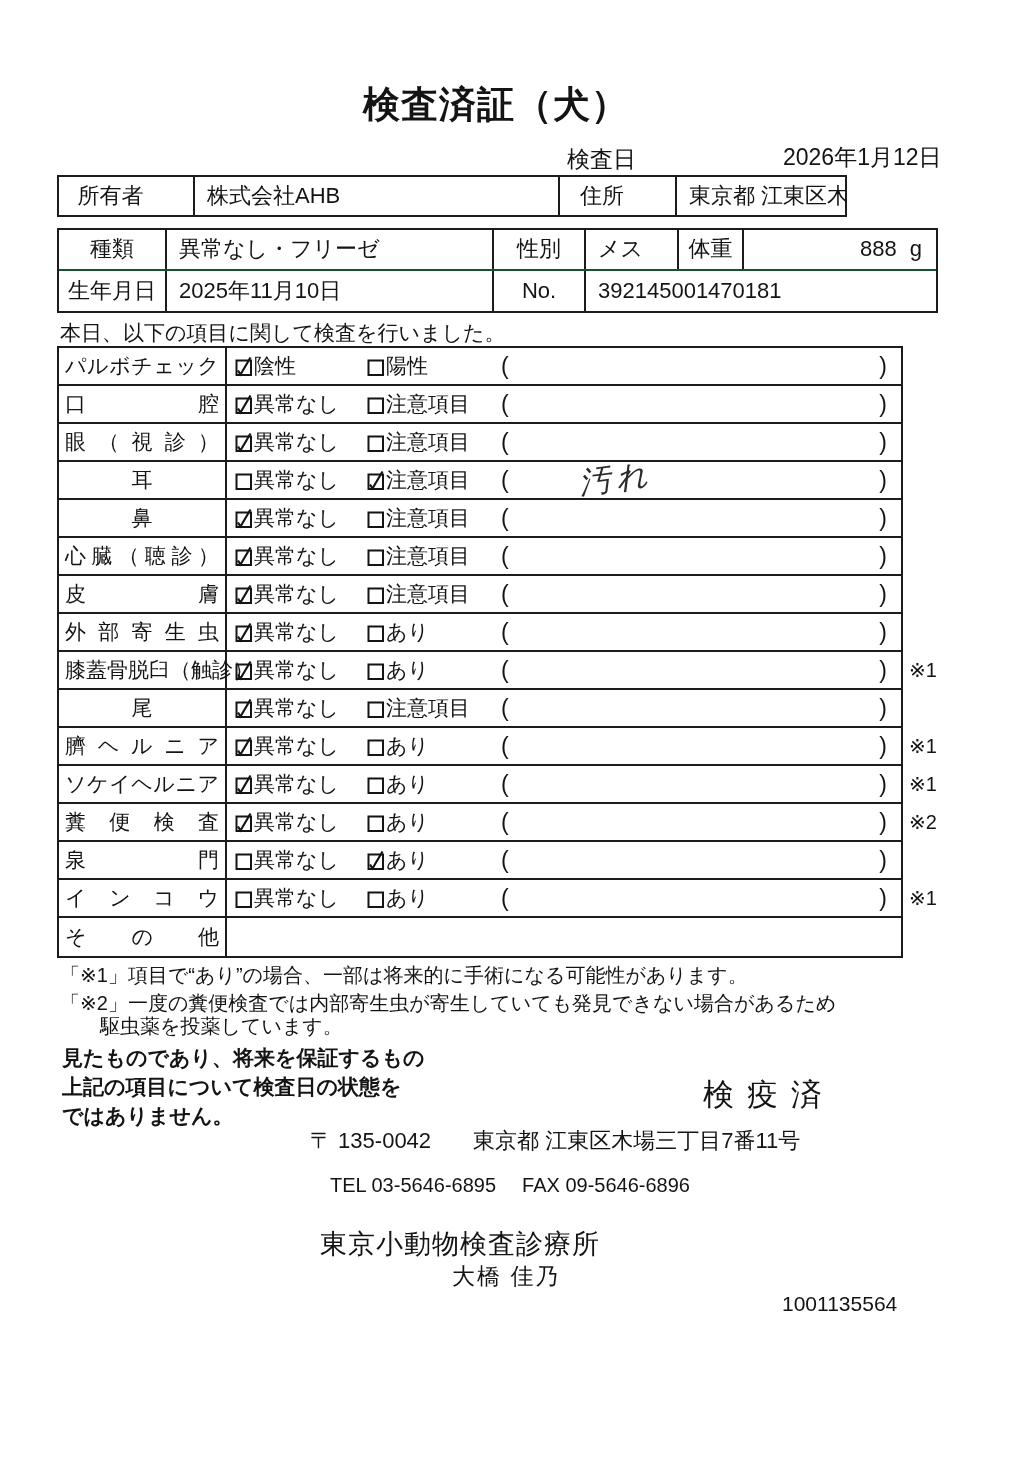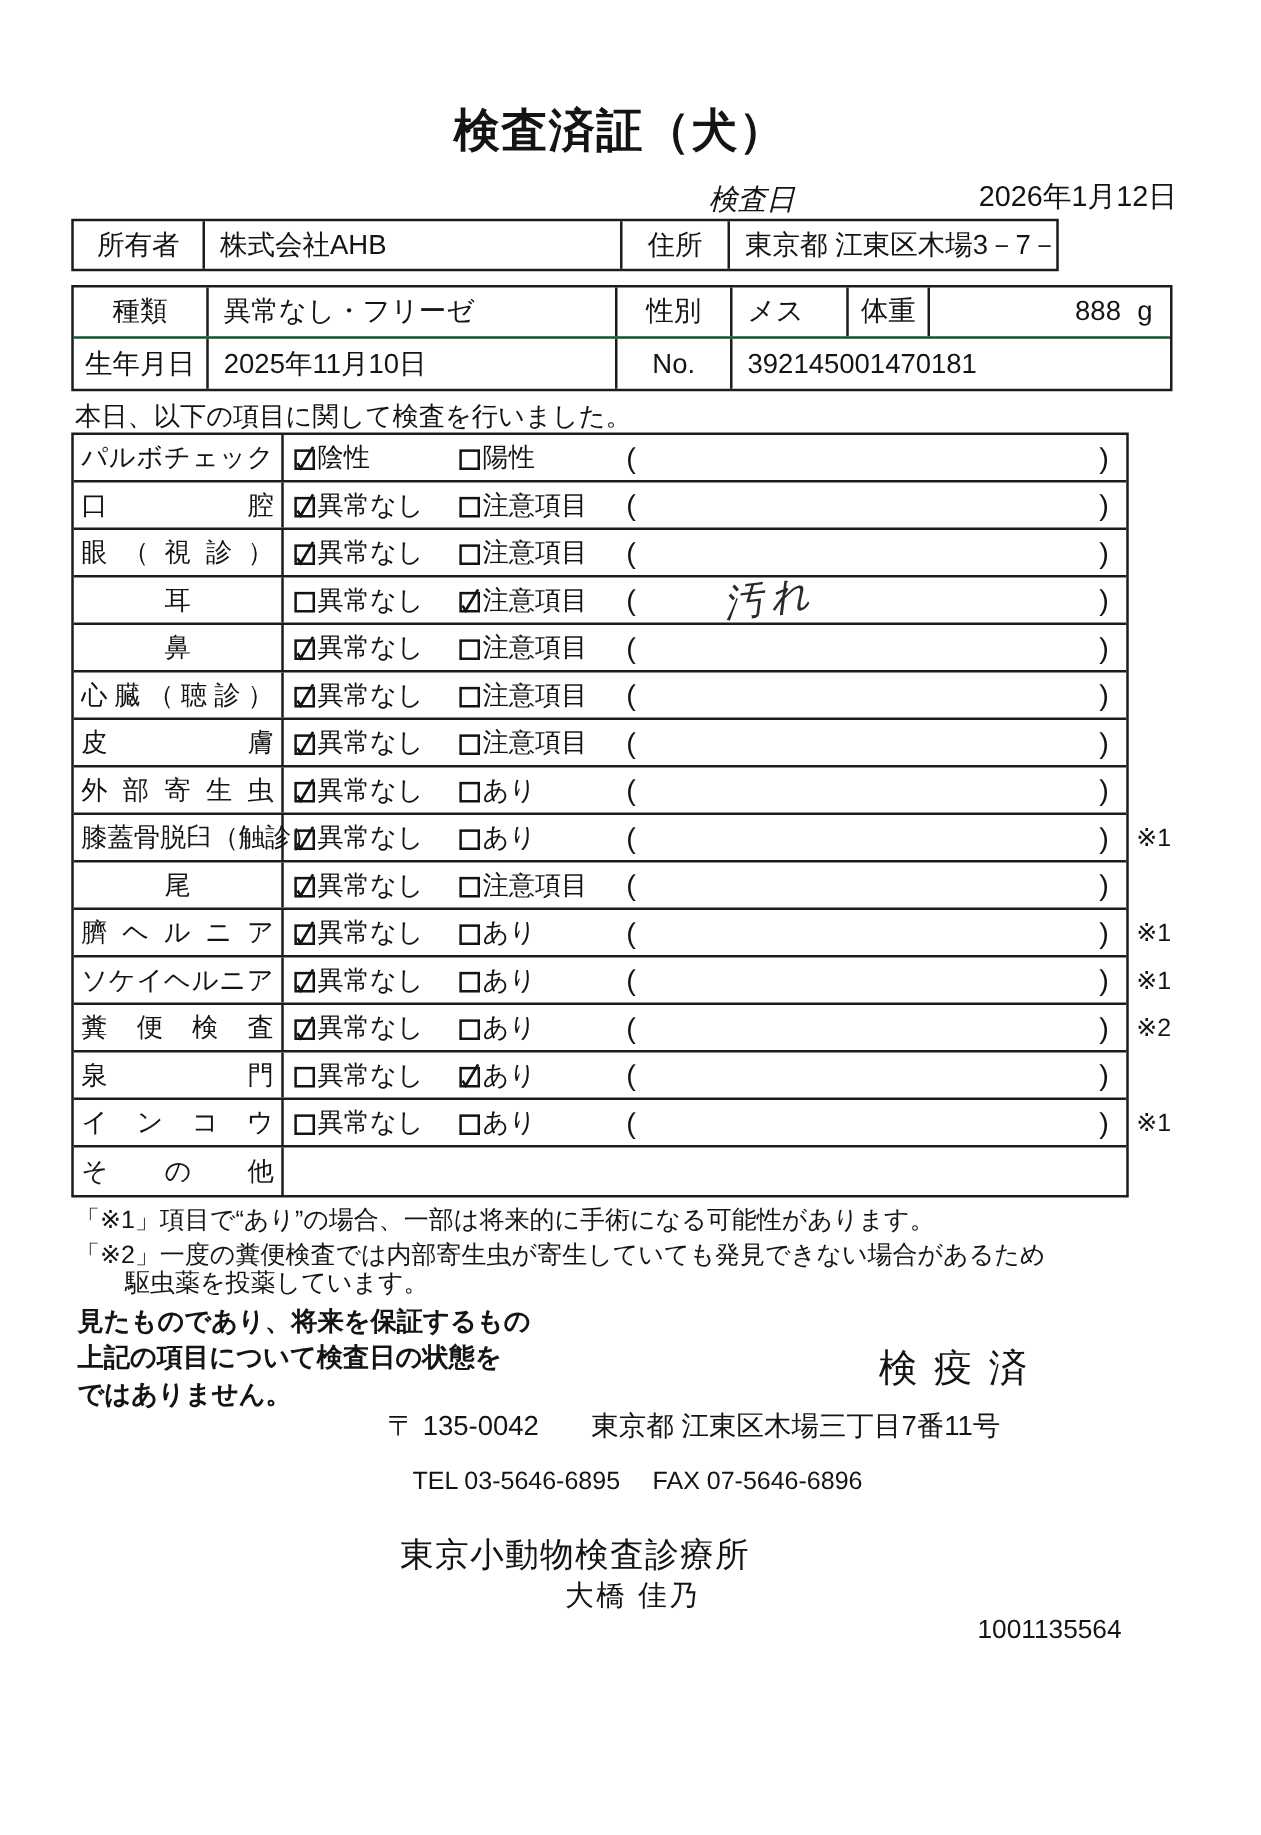--- a/index.html
+++ b/index.html
@@ -4,25 +4,25 @@
 <style>
   html,body{margin:0;padding:0;background:#fff;}
   .page{
     position:relative;width:1009px;height:1468px;background:#fff;
     font-family:"Liberation Sans","DejaVu Sans",sans-serif;color:#141414;
     overflow:hidden;
   }
   .abs{position:absolute;}
   
   .title{top:80px;left:0;width:992px;text-align:center;font-size:37px;font-weight:bold;letter-spacing:1px;}
-  .date-label{top:144px;left:567px;font-size:23px;font-style:italic;}
+  .date-label{top:144px;left:567px;font-size:23px;}
   .date-value{top:142px;left:783px;font-size:23px;}
   
   .box{border:2px solid #1c1c1c;box-sizing:border-box;background:#fff;}
-  .owner-table{top:175px;left:57px;width:790px;height:42px;display:grid;grid-template-columns:103px 334px 86px 1fr;}
+  .owner-table{top:175px;left:57px;width:790px;height:42px;display:grid;grid-template-columns:103px 334px 86px 1fr;gap:31px;}
   .info-table{top:228px;left:57px;width:881px;height:85px;display:grid;grid-template-rows:1fr 1fr;}
   .info-row{display:grid;}
   .info-row.r1{grid-template-columns:106px 327px 92px 93px 65px 1fr;border-bottom:2px solid #14532d;}
   .info-row.r2{grid-template-columns:106px 327px 92px 1fr;}
   .cell{display:flex;align-items:center;font-size:22px;box-sizing:border-box;overflow:hidden;white-space:nowrap;}
   .cell+.cell{border-left:2px solid #1c1c1c;}
   .cell.lab{justify-content:center;padding:0 4px;}
   .cell.val{padding-left:12px;}
   .cell.wval{justify-content:flex-end;padding-right:14px;gap:13px;}
   
@@ -634,20 +634,20 @@
     <div>ではありません。</div>
   </div>
 
   <div class="abs stamp">検疫済</div>
 
   <div class="abs postal-line">
     <span>〒 135-0042</span><span class="addr">東京都 江東区木場三丁目7番11号</span>
   </div>
 
   <div class="abs tel-line">
-    <span>TEL 03-5646-6895</span><span class="fax">FAX 07-5646-6896</span>
+    <span>TEL 03-5646-6895</span><span class="fax">FAX 09-5646-6896</span>
   </div>
 
   <div class="abs clinic-name">東京小動物検査診療所</div>
   <div class="abs vet-name">大橋 佳乃</div>
   <div class="abs serial">1001135564</div>
 
 </div>
 
 </body></html>

